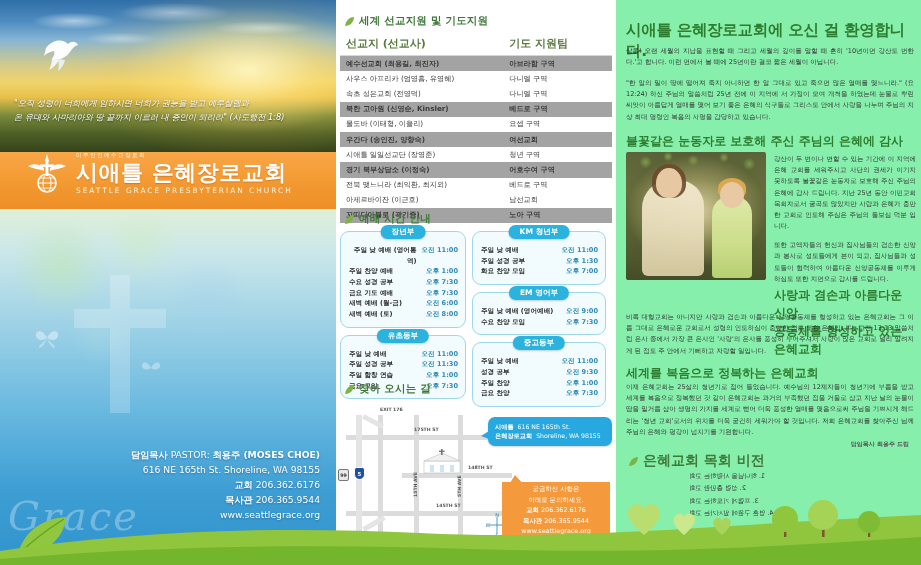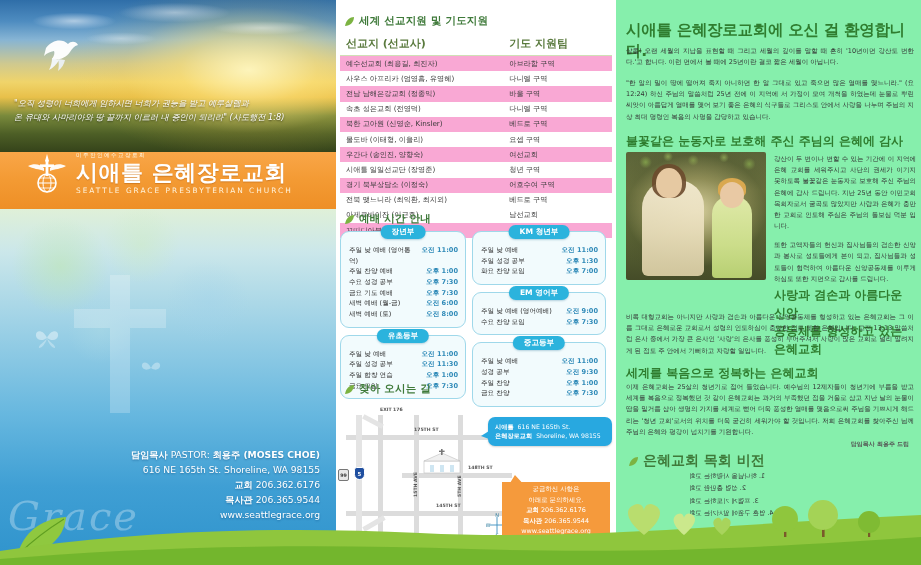--- a/index.html
+++ b/index.html
@@ -83,40 +83,40 @@
   .sec-head .leaf-ico { width:11px; height:11px; flex:0 0 auto; }
   .sec-head .sec-title { font-size:10.5px; font-weight:bold; color:#3f7a3a; letter-spacing:0.2px; }
 
   .mission-wrap { position:absolute; left:4px; top:14px; width:272px; }
   .mission-table { width:100%; border-collapse:collapse; }
   .mission-table th {
     font-size:11px; color:#5a7a3e; font-weight:bold; text-align:left;
     padding:3px 0 4px 6px; border-bottom:1px solid #cfe0b6;margin-top:32px;
   }
   .mission-table td { font-size:7.2px; color:#3a3a3a; padding:2.6px 0 2.6px 6px; }
-  .mission-table tr.alt td { background:#f9a8d4; }
+  .mission-table tr.alt td { background:#a3a3a3;font-weight:bold; }
   .mission-table col.c1 { width:60%; }
 
   .worship-wrap { position:absolute; left:4px; top:212px; width:272px; }
   .wcols { display:flex; gap:6px; margin-top:3px; }
   .wcol { display:flex; flex-direction:column; gap:7px; }
   .wcol.left { width:126px; }
   .wcol.right { width:134px; }
   .wbox {
     border:1px solid #9fd8ea; border-radius:9px; background:#f2fbfd;
     padding:13px 7px 7px 8px; position:relative;
   }
   .wbox-title {
     position:absolute; left:50%; transform:translateX(-50%); top:-7px;
     background:#2bb3dd; color:#ffffff; font-size:7.6px; font-weight:bold;
     border-radius:8px; padding:2px 11px; white-space:nowrap;
     box-shadow:0 1px 2px rgba(0,90,130,0.25);
   }
   .wrow { display:flex; justify-content:space-between; font-size:6.6px; line-height:1.62; }
-  .wrow .wlabel { color:#2a2a2a; font-weight:normal; }
+  .wrow .wlabel { color:#2a2a2a; font-weight:bold;text-align:right; }
   .wrow .wtime { color:#2f8ab8; font-weight:bold; white-space:nowrap; padding-left:5px; }
 
   .map-wrap { position:absolute; left:4px; top:382px; width:272px; }
   .map-canvas { position:relative; width:272px; height:150px; margin-top:3px; }
   .road { position:absolute; background:#dcdcdc; }
   .road.thin { background:#e4e4e4; }
   .rdlabel { position:absolute; font-size:4.6px; color:#555; font-weight:bold; white-space:nowrap; }
   .rdlabel.vert { transform:rotate(-90deg); transform-origin:left top; }
   .shield-i5 {
     position:absolute; width:11px; height:13px; background:#1f4fa0;
@@ -334,24 +334,20 @@
         </thead>
         <tbody id="mission-body">
             <tr class="alt">
               <td>예수선교회 (최용길, 최진자)</td>
               <td>아브라함 구역</td>
             </tr>
             <tr>
               <td>사우스 아프리카 (엄영흠, 유영혜)</td>
               <td>다니엘 구역</td>
             </tr>
-            <tr class="alt">
-              <td>전남 남해은강교회 (정종익)</td>
-              <td>바울 구역</td>
-            </tr>
             <tr>
               <td>속초 성은교회 (전영덕)</td>
               <td>다니엘 구역</td>
             </tr>
             <tr class="alt">
               <td>북한 고아원 (신영순, Kinsler)</td>
               <td>베드로 구역</td>
             </tr>
             <tr>
               <td>몰도바 (이태형, 이을리)</td>

